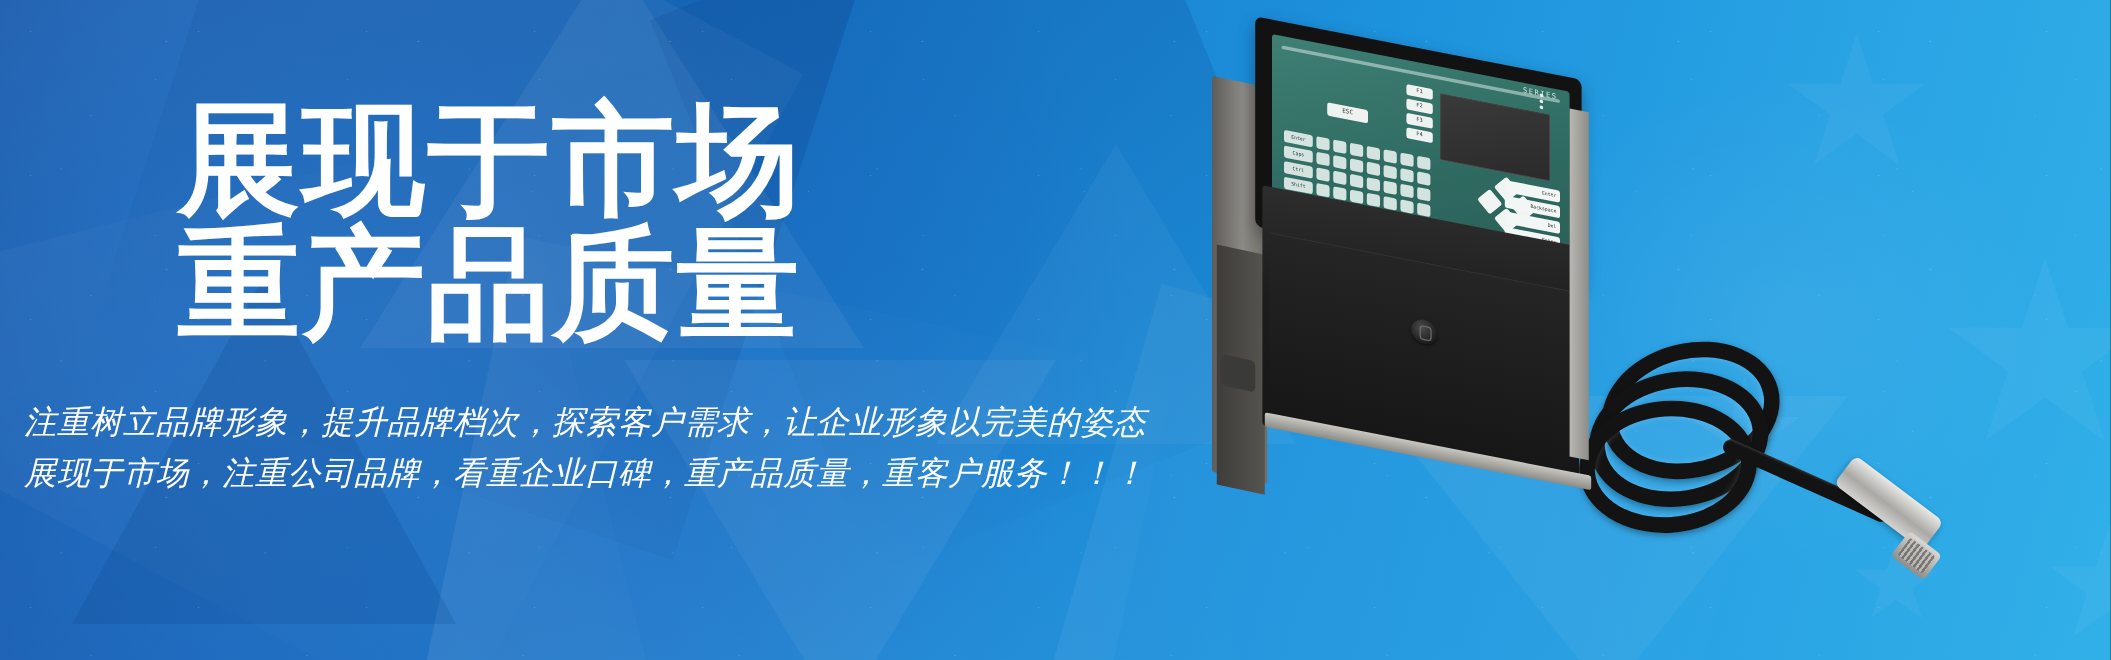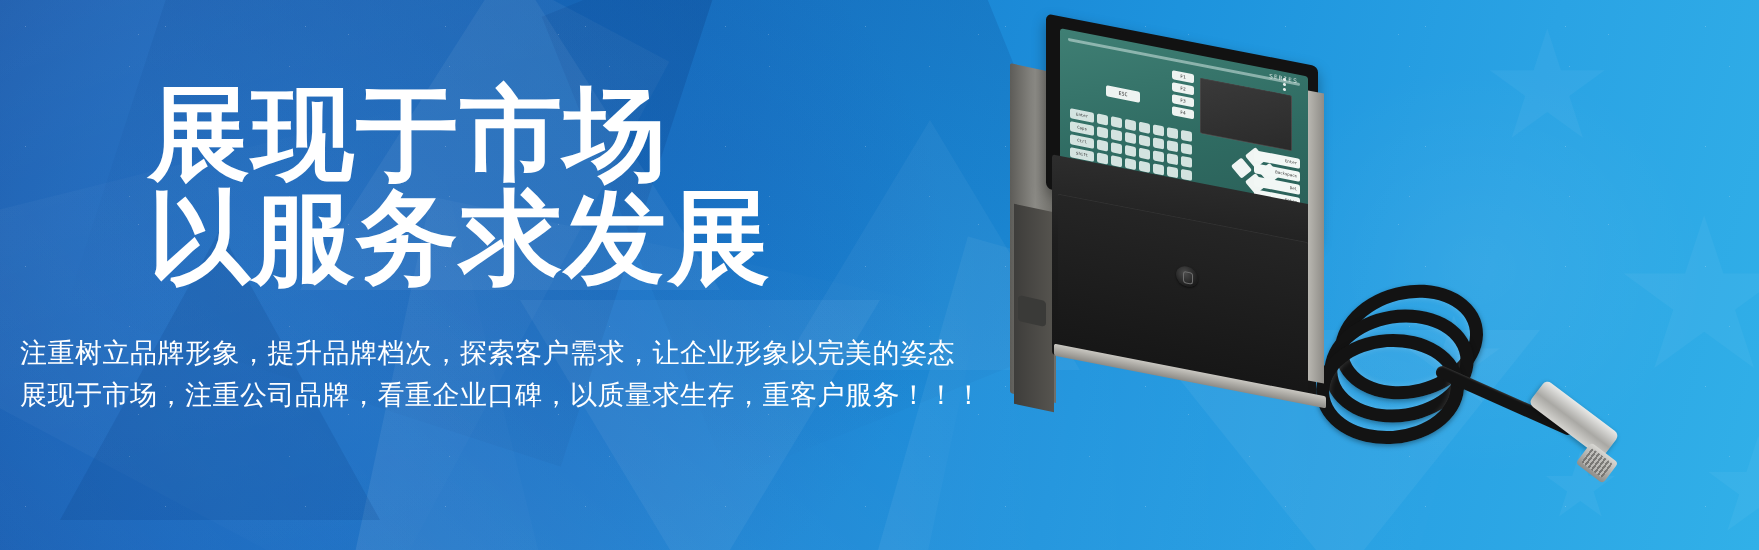--- a/index.html
+++ b/index.html
@@ -78,21 +78,21 @@
 
   .subcopy{
     position:absolute;left:20px;top:332px;width:960px;
     color:#ffffff;
     font-family:"DejaVu Serif","Liberation Serif",serif;
     font-size:27px;
     line-height:42px;
     letter-spacing:.5px;
     white-space:nowrap;
   }
-  .subcopy span{display:block;}
+  .subcopy span{display:block;font-style:italic;}
 
   
   .machine{position:absolute;left:1010px;top:40px;width:340px;height:420px;z-index:6;}
 
   .side-panel{
     position:absolute;left:0px;top:28px;width:46px;height:330px;
     background:linear-gradient(90deg,#5d5c58,#8b8a85 55%,#6e6d68);
     transform:skewY(12deg);
     border-radius:2px 0 0 2px;
   }
@@ -237,25 +237,25 @@
     <div class="star s4">★</div>
     <div class="star s5">★</div>
     <div class="speckle"></div>
   </div>
 
   <div class="glow"></div>
 
   <div class="copy">
     <div class="headline">
       <span class="l1">展现于市场</span>
-      <span class="l2">以服务求发展</span>
+      <span class="l2">重产品质量</span>
     </div>
     <div class="subcopy">
       <span>注重树立品牌形象，提升品牌档次，探索客户需求，让企业形象以完美的姿态</span>
-      <span>展现于市场，注重公司品牌，看重企业口碑，以质量求生存，重客户服务！！！</span>
+      <span>展现于市场，注重公司品牌，看重企业口碑，重产品质量，重客户服务！！！</span>
     </div>
   </div>
 
   <div class="machine">
     <div class="side-panel"></div>
     <div class="side-panel-low"></div>
     <div class="head-hinge"></div>
 
     <div class="bezel">
       <div class="panel">

